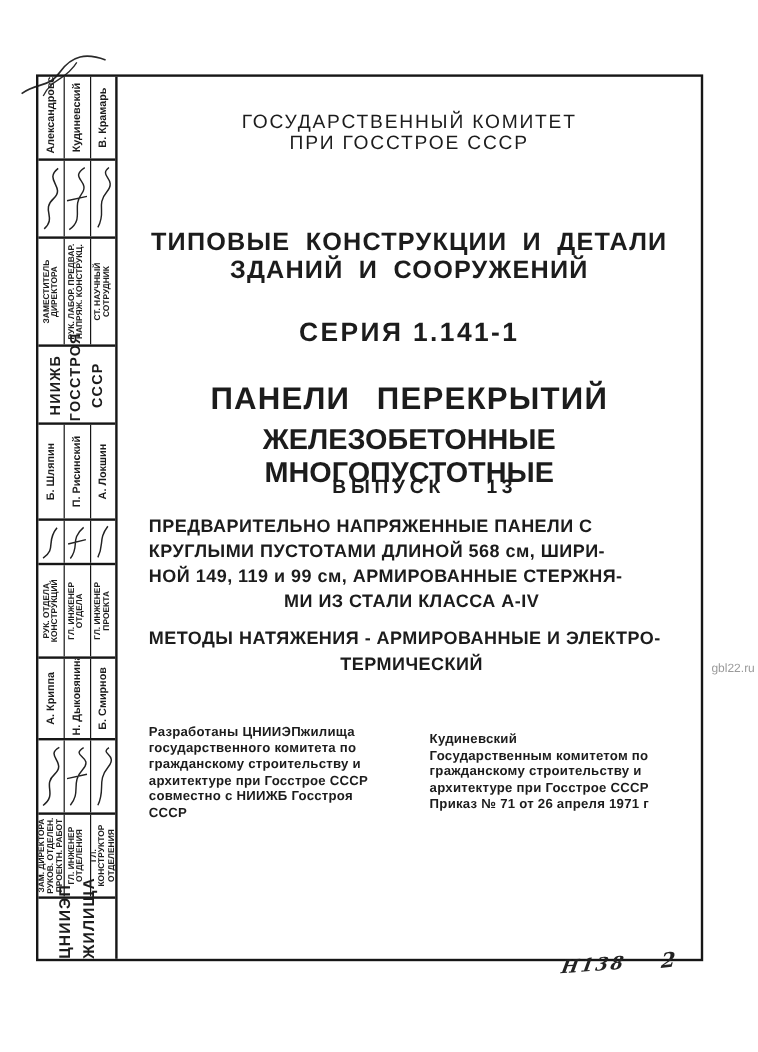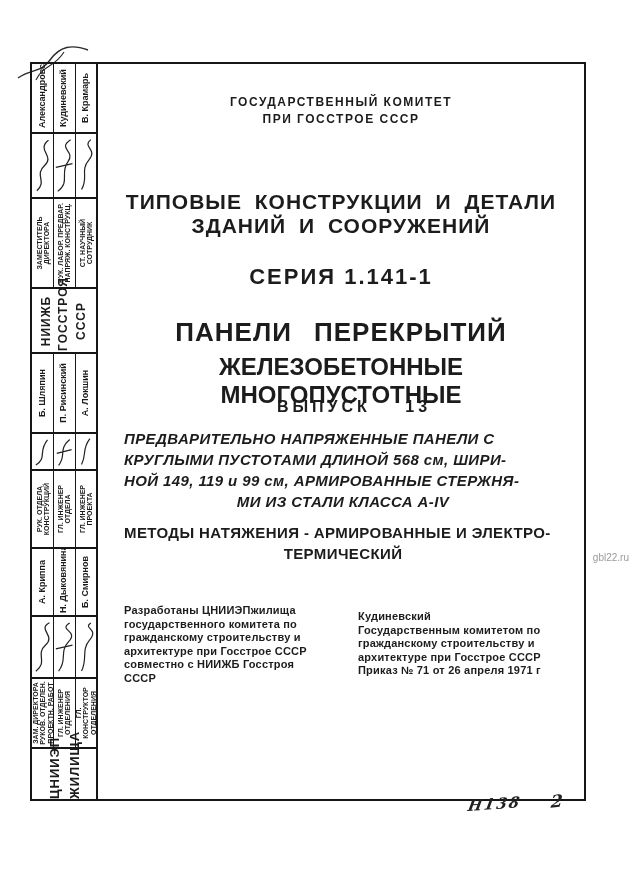--- a/index.html
+++ b/index.html
@@ -17,21 +17,21 @@
   .vtext{position:absolute;top:50%;left:50%;transform:translate(-50%,-50%) rotate(-90deg);
          text-align:center;white-space:normal;line-height:1.05;}
   .nm{font-size:9px;font-weight:bold;white-space:nowrap;}
   .tt{font-size:7px;font-weight:bold;text-transform:uppercase;}
   .org1{font-size:12px;font-weight:bold;letter-spacing:1px;line-height:1.45;}
   .org2{font-size:13px;font-weight:bold;letter-spacing:1px;line-height:1.5;}
   .sig{width:100%;height:100%;display:block;}
   
   .content{position:relative;flex:1;}
   .cblock{position:absolute;left:0;right:0;text-align:center;}
-  .hdr{font-size:12px;font-weight:bold;letter-spacing:1.5px;line-height:17px;}
+  .hdr{font-size:16px;font-weight:normal;letter-spacing:1.5px;line-height:17px;}
   .typ{font-size:21px;font-weight:bold;letter-spacing:1px;word-spacing:6px;line-height:24px;}
   .ser{font-size:22px;font-weight:bold;letter-spacing:2px;}
   .mt1{font-size:26px;font-weight:bold;letter-spacing:1px;word-spacing:14px;}
   .mt2{font-size:24px;font-weight:bold;letter-spacing:0px;}
   .iss{font-size:16px;font-weight:bold;letter-spacing:4px;word-spacing:26px;}
   .par{position:absolute;left:26px;right:22px;font-size:15px;font-weight:bold;letter-spacing:0.4px;line-height:21px;}
   .par .c{text-align:center;}
   .smallcol{position:absolute;font-size:11px;font-weight:bold;line-height:13.5px;letter-spacing:0.2px;}
   .wm{position:absolute;right:3px;top:552px;font-size:10px;color:#9a9a9a;}
   .hw{position:absolute;font-family:"DejaVu Serif",serif;font-style:italic;font-weight:bold;color:#222;}
@@ -201,21 +201,21 @@
         <div>ЗДАНИЙ И СООРУЖЕНИЙ</div>
       </div>
 
       <div class="cblock ser" style="top:200px;">СЕРИЯ 1.141-1</div>
 
       <div class="cblock mt1" style="top:253px;">ПАНЕЛИ ПЕРЕКРЫТИЙ</div>
       <div class="cblock mt2" style="top:289px;">ЖЕЛЕЗОБЕТОННЫЕ МНОГОПУСТОТНЫЕ</div>
 
       <div class="cblock iss" style="top:334px;padding-left:26px;">ВЫПУСК 13</div>
 
-      <div class="par" style="top:364px;font-style:italic;">
+      <div class="par" style="top:364px;">
         <div>ПРЕДВАРИТЕЛЬНО НАПРЯЖЕННЫЕ ПАНЕЛИ С</div>
         <div>КРУГЛЫМИ ПУСТОТАМИ ДЛИНОЙ 568 см, ШИРИ-</div>
         <div>НОЙ 149, 119 и 99 см, АРМИРОВАННЫЕ СТЕРЖНЯ-</div>
         <div class="c">МИ ИЗ СТАЛИ КЛАССА А-IV</div>
       </div>
 
       <div class="par" style="top:458px;">
         <div>МЕТОДЫ НАТЯЖЕНИЯ - АРМИРОВАННЫЕ И ЭЛЕКТРО-</div>
         <div class="c">ТЕРМИЧЕСКИЙ</div>
       </div>

